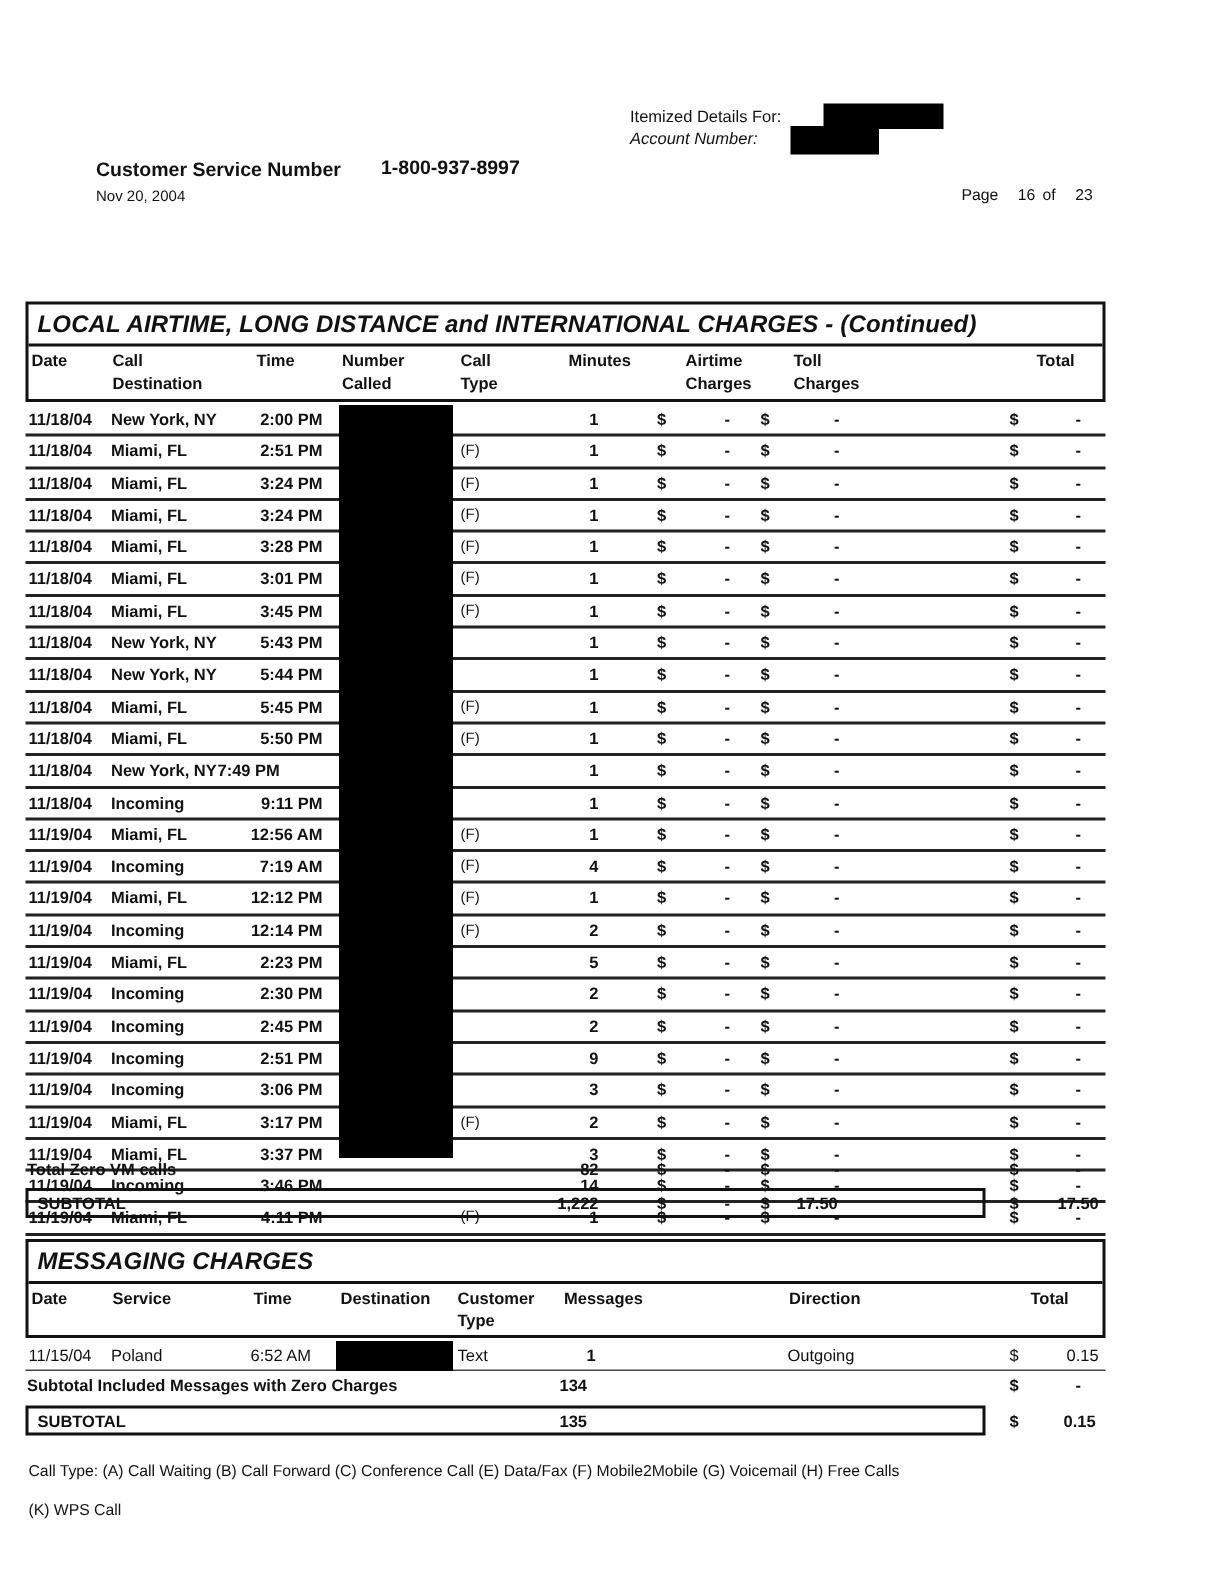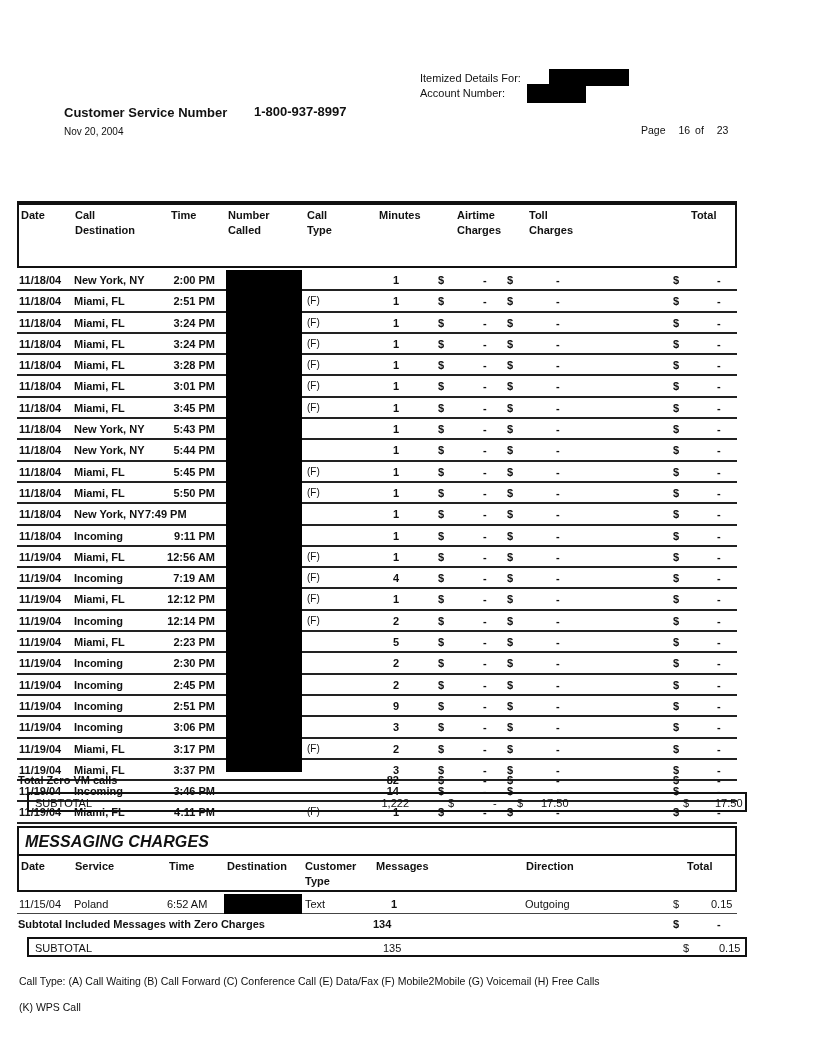--- a/index.html
+++ b/index.html
@@ -11,44 +11,45 @@
   .cs-label { font-weight:bold; font-size:13px; }
   .section { position:absolute; left:17px; width:720px; border:2px solid #111; box-sizing:border-box; }
   .sec-title { font-weight:bold; font-style:italic; font-size:16px; padding:5px 6px 3px 6px; letter-spacing:0.1px; }
   .colhead { border-top:2px solid #111; font-weight:bold; font-size:11px; position:relative; }
   .colhead span { position:absolute; line-height:15px; }
   .rows { position:absolute; left:17px; width:720px; }
   .row { position:relative; height:19.3px; border-bottom:2px solid #222; font-size:11px; font-weight:bold; }
   .row span { position:absolute; top:4px; line-height:12px; }
   .blk { position:absolute; background:#000; }
   .footer { font-size:10.5px; }
-  .subbox { position:absolute; left:27px; width:720px; border:2px solid #111; box-sizing:border-box; font-weight:normal; font-size:11px; }
+  .subbox { position:absolute; left:17px; width:640px; border:2px solid #111; box-sizing:border-box; font-weight:bold; font-size:11px; }
   .subbox span, .totline span { position:absolute; line-height:13px; }
   .totline { position:absolute; left:17px; width:720px; font-weight:bold; font-size:11px; }
 </style>
 </head>
 <body>
 
 <div class="abs hdr-small" style="left:420px;top:72px;">Itemized Details For:</div>
 <div class="redact" style="left:549px;top:69px;width:80px;height:17px;"></div>
-<div class="abs hdr-small" style="left:420px;top:87px;">Account Number:</div>
+<div class="abs hdr-small" style="left:420px;top:87px;font-style:italic;">Account Number:</div>
 <div class="redact" style="left:527px;top:84px;width:59px;height:19px;"></div>
 
 <div class="abs cs-label" style="left:64px;top:105px;">Customer Service Number</div>
 <div class="abs cs-label" style="left:254px;top:104px;">1-800-937-8997</div>
 <div class="abs hdr-small" style="left:64px;top:126px;font-size:10px;">Nov 20, 2004</div>
 
 <div class="abs hdr-small" style="left:641px;top:124px;font-size:10.5px;">
   <span>Page</span>
   <span style="margin-left:10px">16</span>
   <span style="margin-left:2px">of</span>
   <span style="margin-left:10px">23</span>
 </div>
 
 <div class="section" style="top:201px;height:67px;">
+  <div class="sec-title">LOCAL AIRTIME, LONG DISTANCE and INTERNATIONAL CHARGES  - (Continued)</div>
   <div class="colhead" style="height:38px;">
     <span style="left:2px;top:3px;">Date</span>
     <span style="left:56px;top:3px;">Call</span>
     <span style="left:56px;top:18px;">Destination</span>
     <span style="left:152px;top:3px;">Time</span>
     <span style="left:209px;top:3px;">Number</span>
     <span style="left:209px;top:18px;">Called</span>
     <span style="left:288px;top:3px;">Call</span>
     <span style="left:288px;top:18px;">Type</span>
     <span style="left:360px;top:3px;">Minutes</span>

